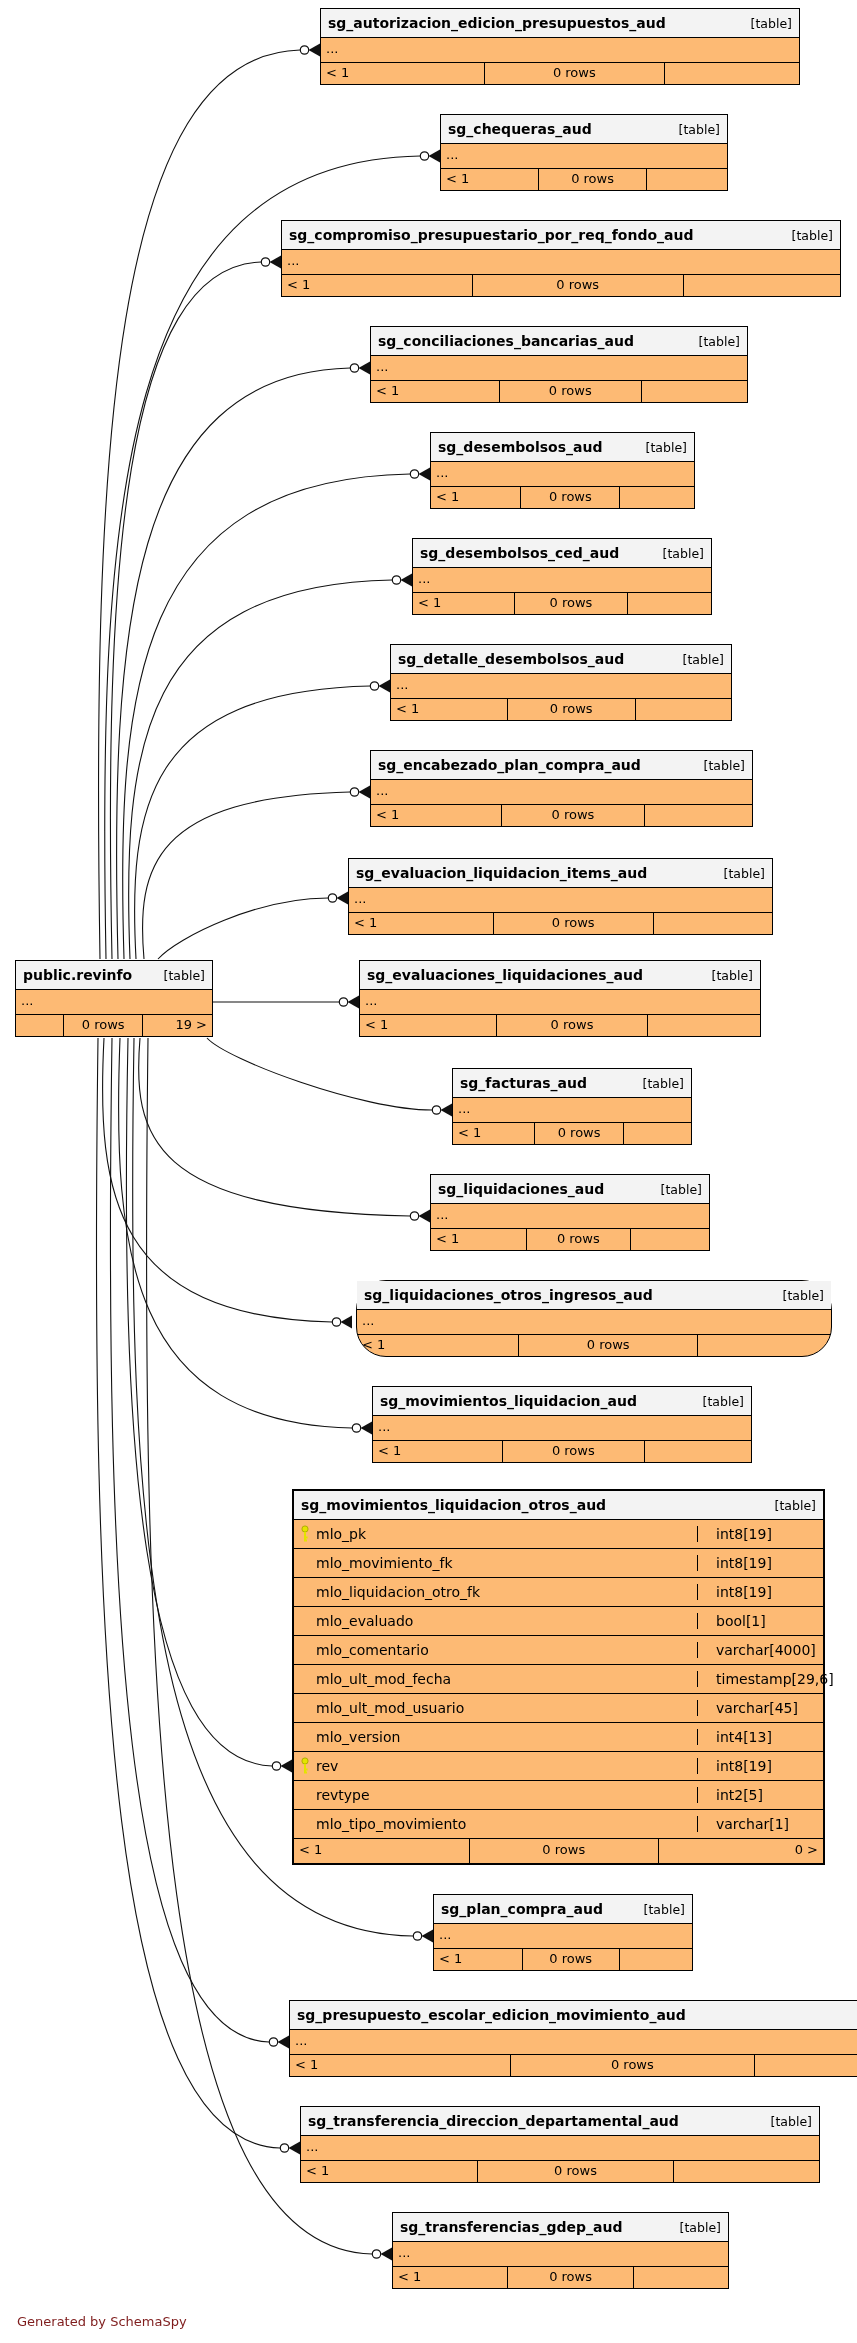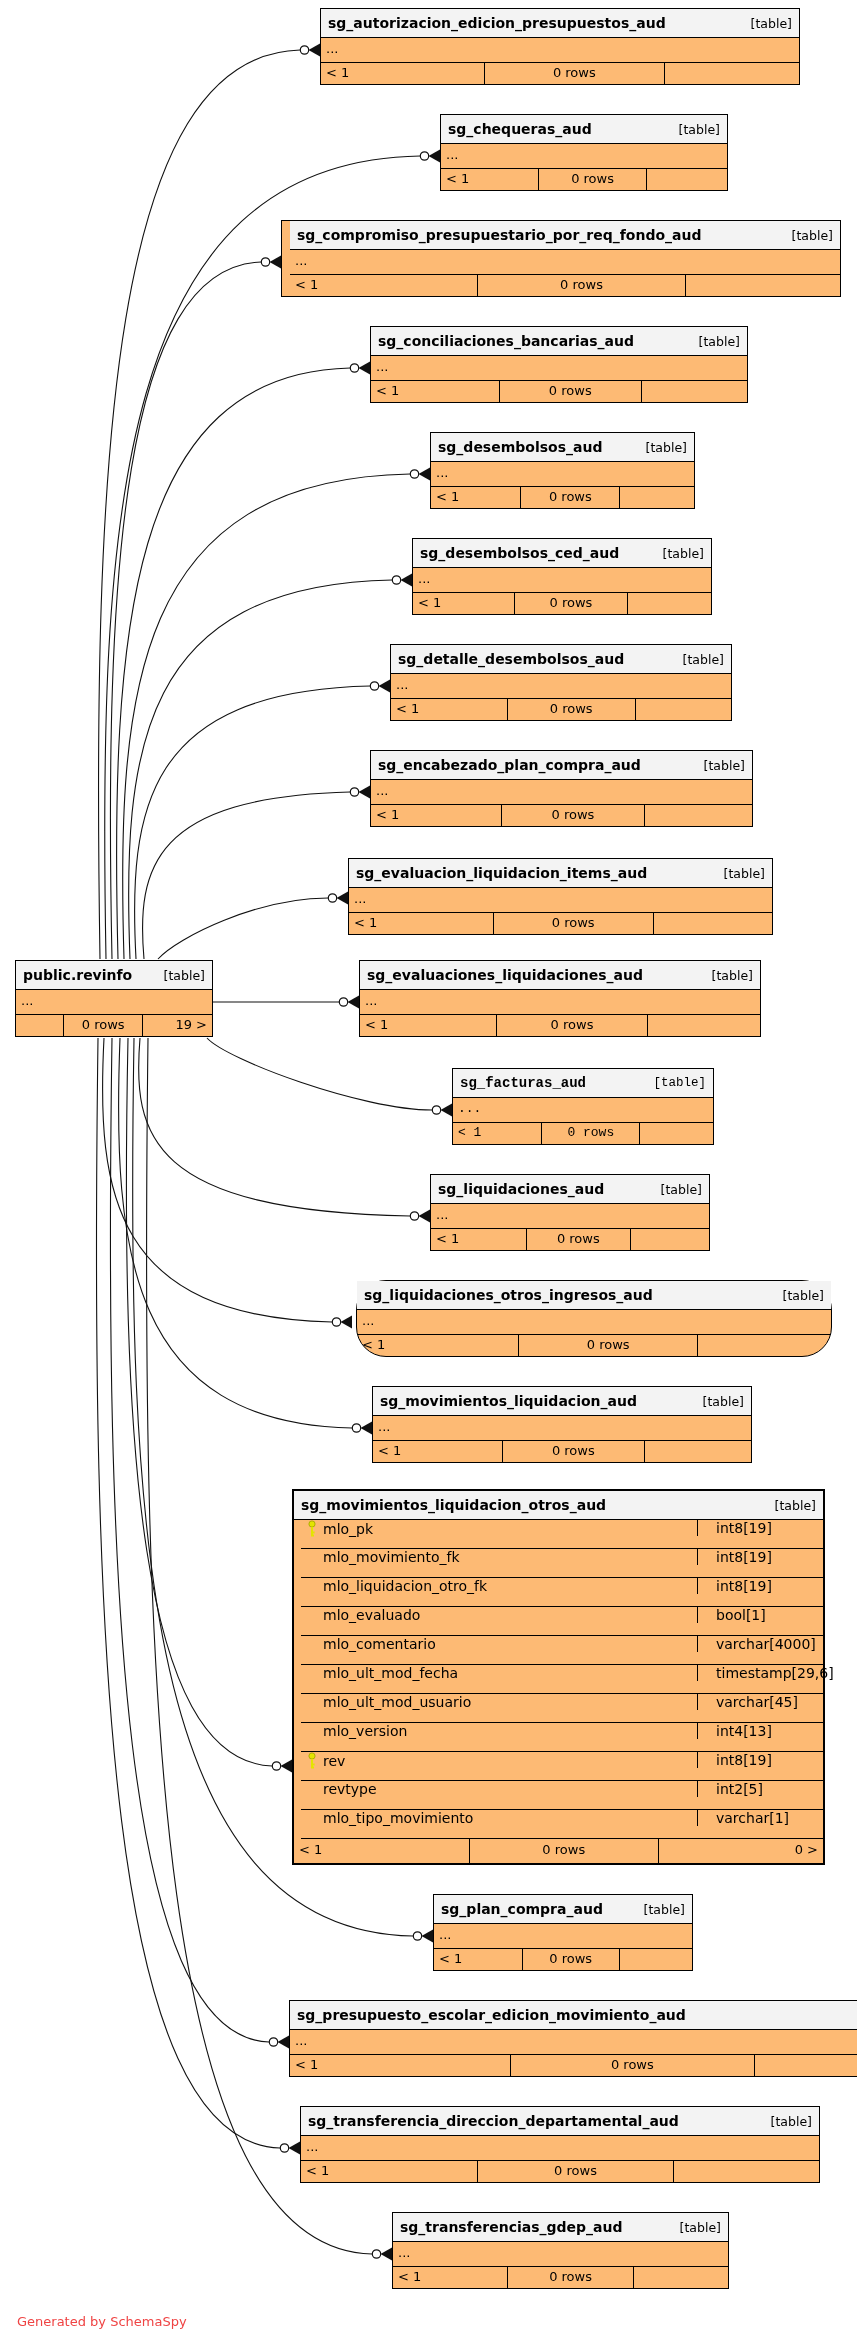--- a/index.html
+++ b/index.html
@@ -24,29 +24,29 @@
     padding:1px 0 0 5px;box-sizing:border-box;line-height:20px;
   }
   .tbl-f{display:flex;height:21px;font-size:13px;box-sizing:border-box;line-height:19px;}
   .f-l{width:34%;padding-left:5px;box-sizing:border-box;}
   .f-c{width:38%;text-align:center;border-left:1px solid #000;border-right:1px solid #000;box-sizing:border-box;}
   .f-r{flex:1;text-align:right;padding-right:5px;box-sizing:border-box;}
   
   .tbl.rev .f-l{width:24%;}
   .tbl.rev .f-c{width:41%;}
   
-  .col-row{display:flex;height:29px;border-bottom:1px solid #000;font-size:14px;box-sizing:border-box;align-items:flex-start;margin-left:7px;}
+  .col-row{display:flex;height:29px;border-bottom:1px solid #000;font-size:14px;box-sizing:border-box;align-items:center;}
   .col-left{flex:1;display:flex;align-items:center;padding-left:6px;}
   .key-slot{width:16px;display:flex;align-items:center;}
   .col-name{white-space:nowrap;}
   .col-type{width:126px;border-left:1px solid #000;display:flex;align-items:center;padding-left:18px;box-sizing:border-box;white-space:nowrap;}
   .tbl.focus .tbl-f{height:24px;line-height:22px;}
   .tbl.focus .f-l{width:33%;}
   .tbl.focus .f-c{width:36%;}
-  #generator-note{position:absolute;left:17px;top:2314px;font-size:13px;color:#ef4444;z-index:2;}
+  #generator-note{position:absolute;left:17px;top:2314px;font-size:13px;color:#7f1d1d;z-index:2;}
 </style>
 </head>
 <body>
 
 <svg id="edge-layer" xmlns="http://www.w3.org/2000/svg">
     <g>
       <path d="M 100 959 C 92 459.04999999999995, 110 55, 300 50" fill="none" stroke="#111111" stroke-width="1.1"></path>
       <circle cx="304.5" cy="50" r="4.2" fill="#fff" stroke="#111111" stroke-width="1.2"></circle>
       <polygon points="308.5,50 320,43.5 320,56.5" fill="#111111"></polygon>
     </g>
@@ -275,21 +275,21 @@
       <span class="tbl-name">sg_chequeras_aud</span>
       <span class="tbl-badge">[table]</span>
     </div>
     <div class="tbl-ellipsis">...</div>
     <div class="tbl-f">
       <span class="f-l">&lt; 1</span>
       <span class="f-c">0 rows</span>
       <span class="f-r"></span>
     </div>
   </div>
-<div class="tbl" style="left: 281px; top: 220px; width: 560px; padding-left: 8px;">
+<div class="tbl" style="left: 281px; top: 220px; width: 560px;">
     <div class="tbl-h">
       <span class="tbl-name">sg_compromiso_presupuestario_por_req_fondo_aud</span>
       <span class="tbl-badge">[table]</span>
     </div>
     <div class="tbl-ellipsis">...</div>
     <div class="tbl-f">
       <span class="f-l">&lt; 1</span>
       <span class="f-c">0 rows</span>
       <span class="f-r"></span>
     </div>
@@ -371,21 +371,21 @@
       <span class="tbl-name">sg_evaluaciones_liquidaciones_aud</span>
       <span class="tbl-badge">[table]</span>
     </div>
     <div class="tbl-ellipsis">...</div>
     <div class="tbl-f">
       <span class="f-l">&lt; 1</span>
       <span class="f-c">0 rows</span>
       <span class="f-r"></span>
     </div>
   </div>
-<div class="tbl" style="left: 452px; top: 1068px; width: 262px; font-family: Liberation Mono, monospace;">
+<div class="tbl" style="left: 452px; top: 1068px; width: 240px;">
     <div class="tbl-h">
       <span class="tbl-name">sg_facturas_aud</span>
       <span class="tbl-badge">[table]</span>
     </div>
     <div class="tbl-ellipsis">...</div>
     <div class="tbl-f">
       <span class="f-l">&lt; 1</span>
       <span class="f-c">0 rows</span>
       <span class="f-r"></span>
     </div>

